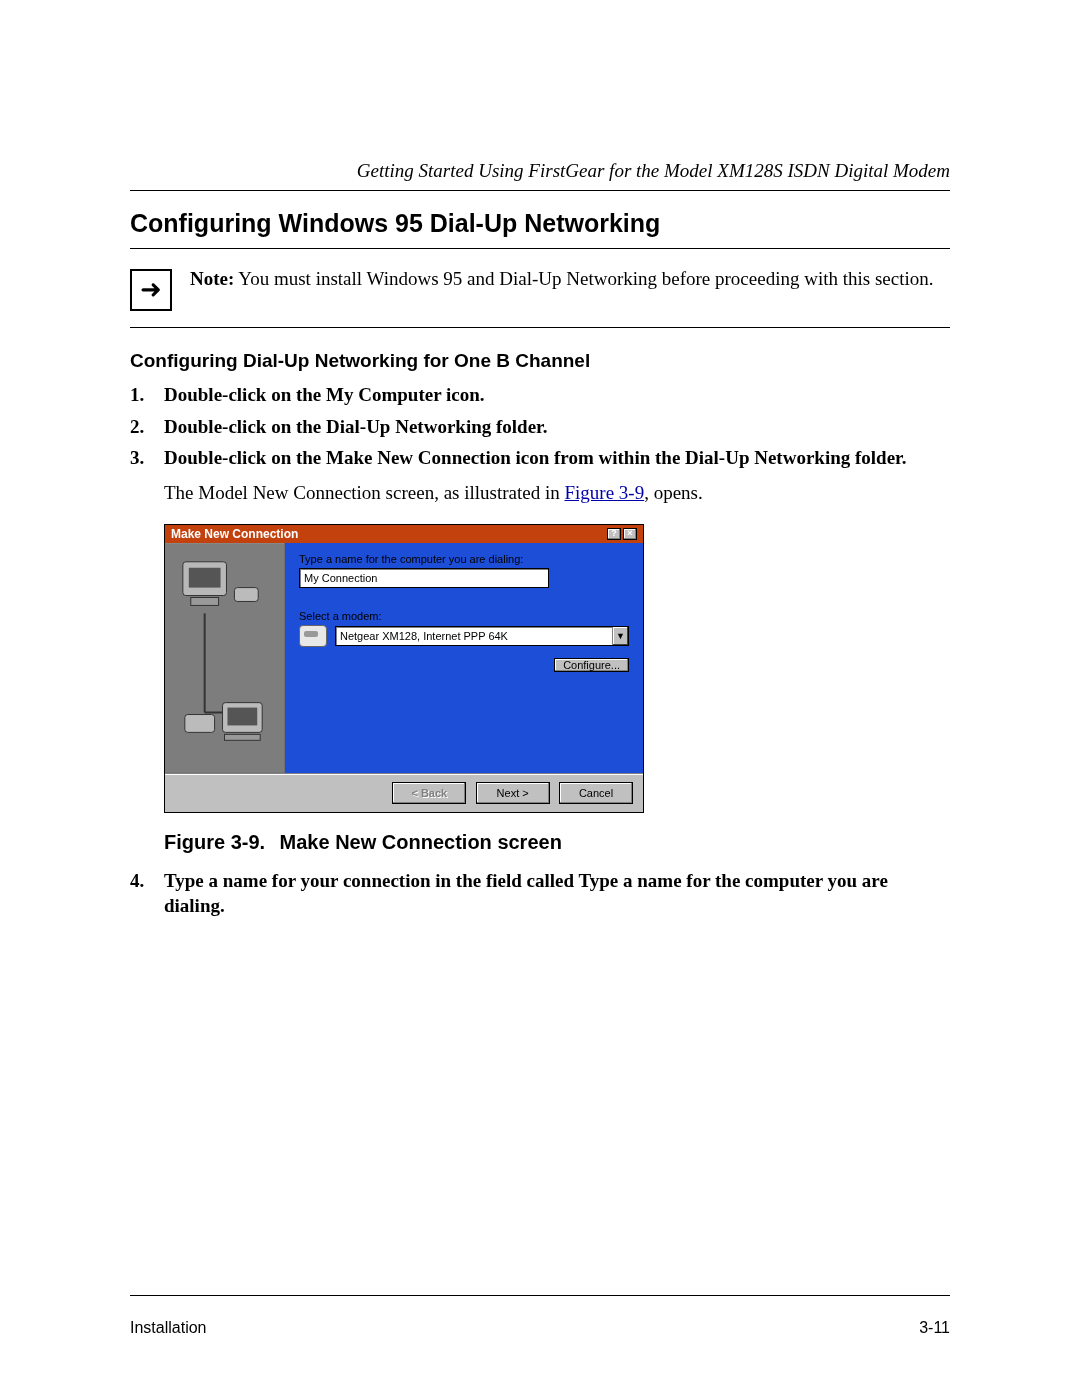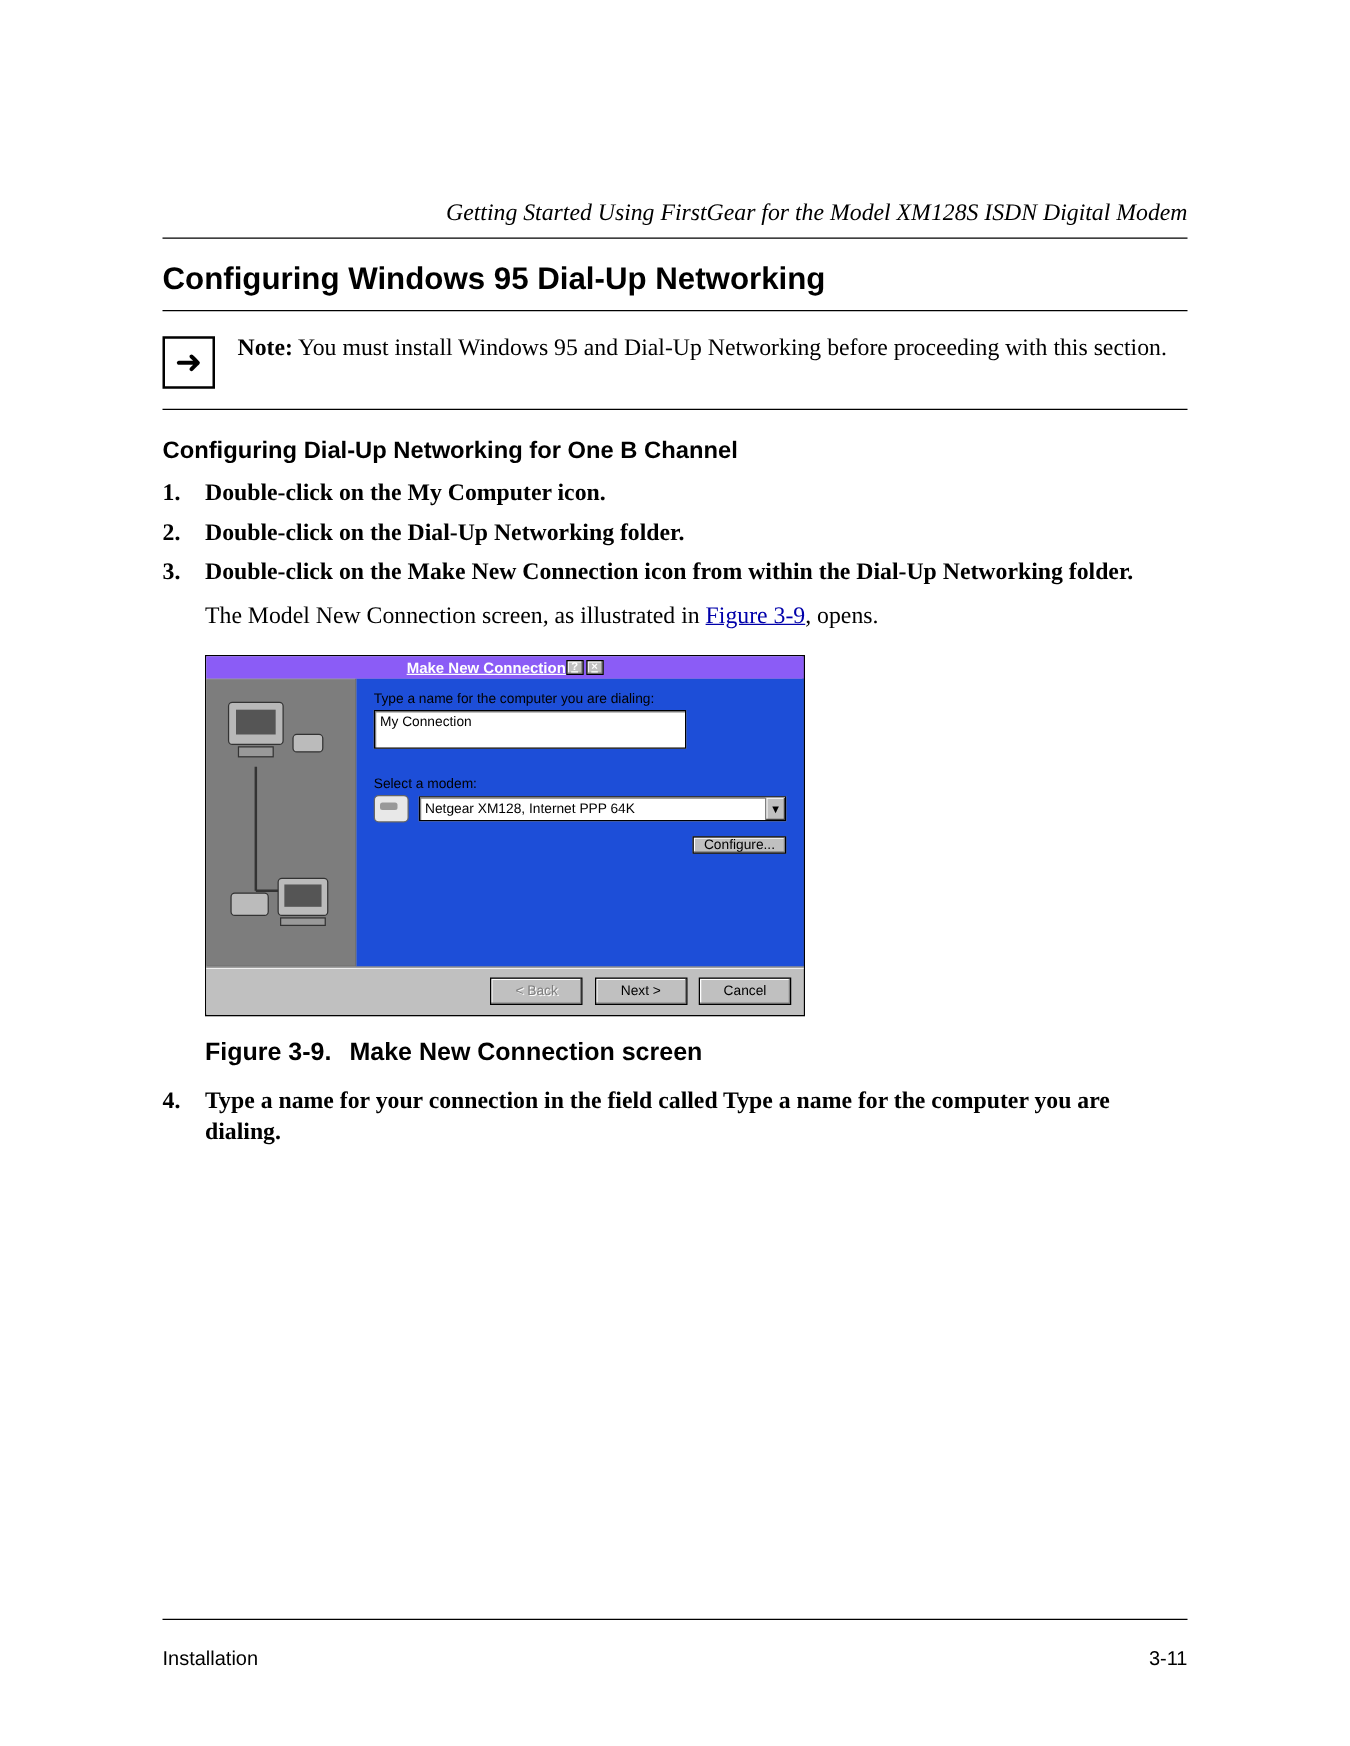--- a/index.html
+++ b/index.html
@@ -109,30 +109,29 @@
   
   .win95-dialog {
     width: 480px;
     font-family: "MS Sans Serif", Tahoma, Arial, sans-serif;
     font-size: 12px;
     background: #c0c0c0;
     border: 1px solid #000;
     box-shadow: inset -1px -1px 0 #404040, inset 1px 1px 0 #fff;
   }
   .win95-titlebar {
-    background: #8b5cf6;
+    background: #c2410c;
     color: #fff;
     font-weight: bold;
     font-size: 12px;
     padding: 2px 6px;
     display: flex;
-    justify-content: center;
+    justify-content: space-between;
     align-items: center;
     height: 18px;
-    text-decoration: underline;
   }
   .win95-titlebar .tb-btns { display:flex; gap:2px; }
   .tb-btn {
     width: 14px; height: 12px;
     background: #c0c0c0;
     border: 1px solid #000;
     box-shadow: inset -1px -1px 0 #808080, inset 1px 1px 0 #fff;
     font-size: 9px; line-height: 9px; text-align:center;
   }
   .win95-body {
@@ -148,21 +147,21 @@
   }
   .win95-side svg { width:100%; height:100%; }
   .win95-main {
     flex: 1;
     padding: 10px 14px 8px 14px;
     background: #1d4ed8;
   }
   .win95-label { font-size: 11px; margin-bottom: 3px; }
   .win95-input {
     width: 250px;
-    height: 31px;
+    height: 20px;
     background: #fff;
     border: 1px solid #000;
     box-shadow: inset 1px 1px 0 #808080, inset -1px -1px 0 #fff;
     padding: 1px 4px;
     font-size: 11px;
     line-height: 16px;
   }
   .win95-field-gap { height: 22px; }
   .modem-row { display:flex; align-items:center; gap:8px; }
   .modem-icon {
@@ -199,21 +198,21 @@
     min-width: 74px;
     height: 22px;
     background: #c0c0c0;
     border: 1px solid #000;
     box-shadow: inset -1px -1px 0 #808080, inset 1px 1px 0 #fff;
     font-size: 11px;
     text-align: center;
     line-height: 20px;
     padding: 0 8px;
   }
-  .win95-btn.disabled { color: #808080; text-shadow: 1px 1px 0 #fff; }
+  .win95-btn.disabled { color: #808080; text-shadow: 1px 1px 0 #fff; font-weight: bold; }
   .configure-row { text-align: right; margin-top: 8px; }
   .win95-footer {
     border-top: 1px solid #808080;
     box-shadow: inset 0 1px 0 #fff;
     padding: 8px 10px;
     text-align: right;
     background: #c0c0c0;
   }
   .win95-footer .win95-btn { display:inline-block; margin-left:6px; }
   .page-footer {

